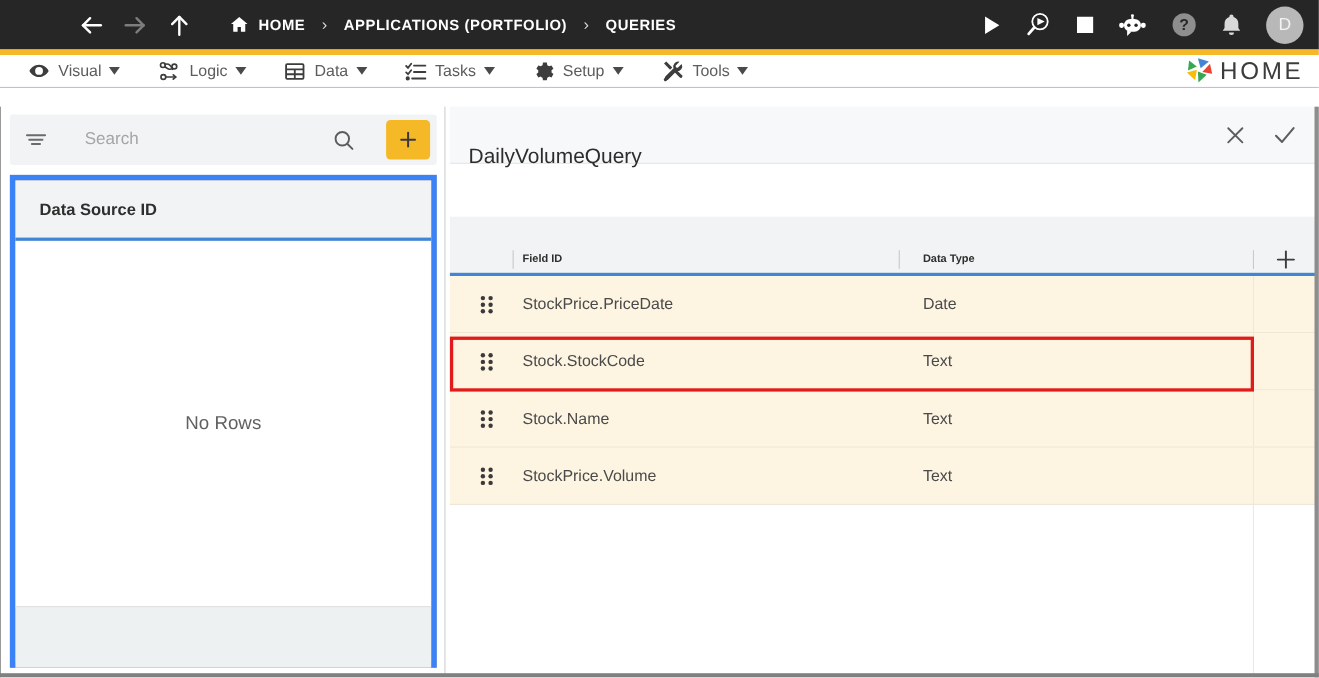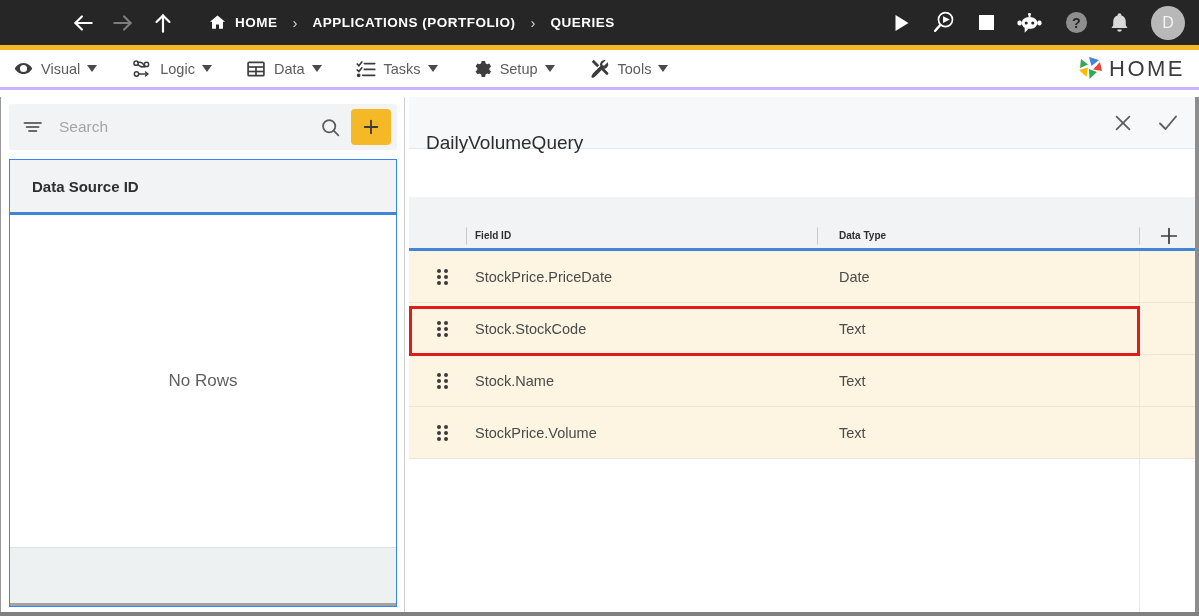--- a/index.html
+++ b/index.html
@@ -88,27 +88,27 @@
     position: absolute;
     left: 0; top: 45px;
     width: 1199px; height: 5px;
     background: #f5b927;
   }
 
   
   #menubar {
     position: absolute;
     left: 0; top: 50px;
-    width: 1199px; height: 40px;
+    width: 1199px; height: 30px;
     background: #ffffff;
-    border-bottom: 3px solid #c4b5fd;
-    display: flex;
-    align-items: center;
-    box-sizing: border-box;
-    padding-left: 14px;
+    border-bottom: 1px solid #c4b5fd;
+    display: flex;
+    align-items: center;
+    box-sizing: border-box;
+    padding-left: 26px;
   }
   .menu-item {
     display: flex;
     align-items: center;
     margin-right: 34px;
     cursor: pointer;
     color: #5c5c5c;
     font-size: 14.5px;
     white-space: nowrap;
   }
@@ -146,20 +146,21 @@
   #search-row {
     position: absolute;
     left: 8px; top: 7px;
     width: 388px; height: 46px;
     background: #f1f3f4;
     border-radius: 3px;
     display: flex;
     align-items: center;
     box-sizing: border-box;
     padding: 0 6px 0 14px;
+    gap: 18px;
   }
   .filter-icon { display:flex; align-items:center; margin-right: 14px; cursor:pointer; }
   #search-input {
     flex: 1;
     border: none;
     outline: none;
     background: transparent;
     font-family: "Liberation Sans", sans-serif;
     font-size: 15.5px;
     color: #3c3c3c;
@@ -173,21 +174,21 @@
     display: flex; align-items: center; justify-content: center;
     cursor: pointer;
     border: none;
     flex: none;
   }
 
   #ds-card {
     position: absolute;
     left: 8px; top: 62px;
     width: 388px; height: 448px;
-    border: 1px solid #3b82f6;
+    border: 5px solid #3b82f6;
     box-sizing: border-box;
     background: #a3a3a3;
   }
   #ds-header {
     height: 55px;
     background: #f1f3f4;
     display: flex;
     align-items: center;
     padding-left: 22px;
     box-sizing: border-box;

